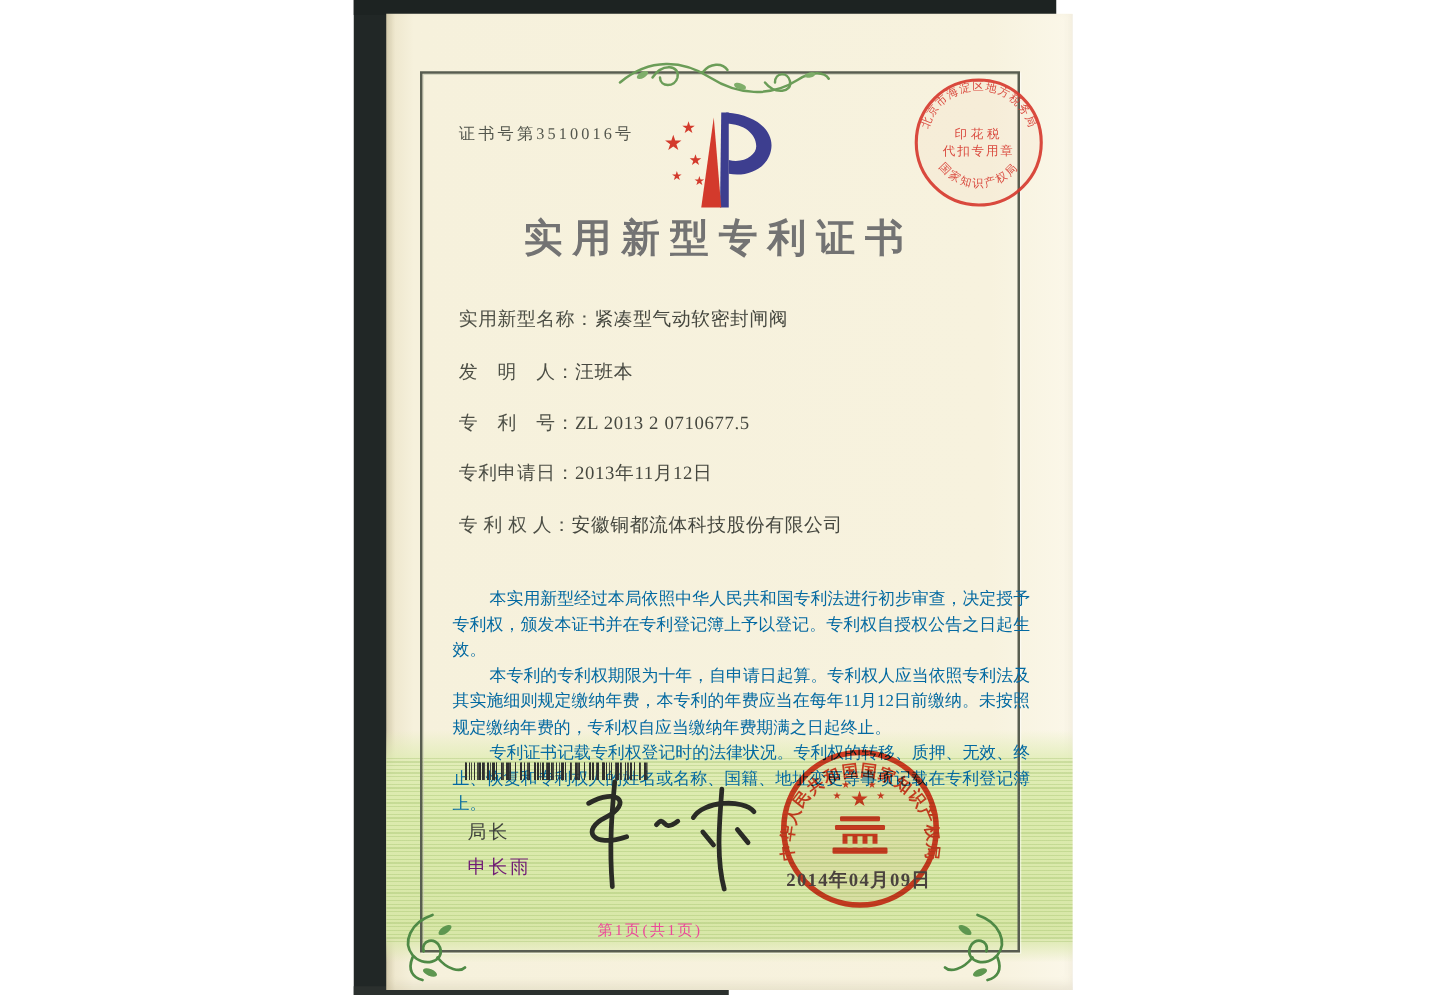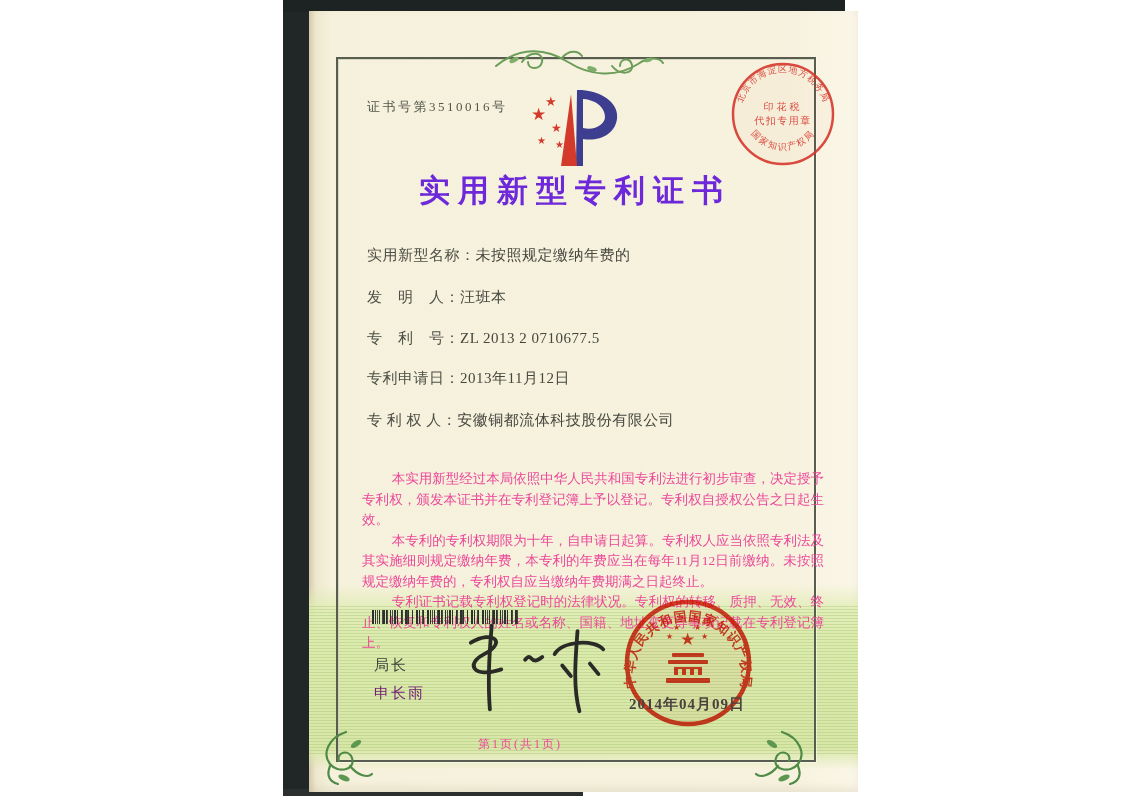--- a/index.html
+++ b/index.html
@@ -33,27 +33,27 @@
     border:2px solid #585d50;
     box-shadow:1px 1px 0 rgba(255,255,255,.55), inset 1px 1px 0 rgba(205,208,184,.8);
   }
   .cert-no{
     position:absolute;left:367px;top:98px;font-size:13px;color:#53564d;letter-spacing:2.5px;
   }
   .logo{position:absolute;left:525px;top:86px;width:100px;height:84px;}
   .tax-stamp{position:absolute;left:727px;top:58px;width:112px;height:112px;opacity:.9;}
   .title{
     position:absolute;left:340px;top:170px;width:470px;text-align:center;
-    font-size:31px;font-weight:bold;color:#6d28d9;letter-spacing:8px;
+    font-size:31px;font-weight:bold;color:#737373;letter-spacing:8px;
   }
   .field-row{position:absolute;left:367px;font-size:15px;color:#4d4f46;white-space:nowrap;letter-spacing:.5px;}
   .field-row .val{color:#45473f;}
   .paragraphs{
     position:absolute;left:362px;top:469px;width:462px;
-    font-size:13.5px;line-height:20.5px;color:#ec4899;text-align:justify;
+    font-size:13.5px;line-height:20.5px;color:#0369a1;text-align:justify;
   }
   .paragraphs p{margin:0;text-indent:2.2em;}
   .barcode{
     position:absolute;left:372px;top:610px;width:146px;height:14px;
     background:
       repeating-linear-gradient(90deg,#2f2f2f 0 2px,rgba(0,0,0,0) 2px 3px,#2f2f2f 3px 4px,rgba(0,0,0,0) 4px 7px,#2f2f2f 7px 8px,rgba(0,0,0,0) 8px 11px),
       repeating-linear-gradient(90deg,rgba(47,47,47,.85) 0 1px,rgba(0,0,0,0) 1px 5px);
   }
   .director-title{position:absolute;left:374px;top:656px;font-family:"Liberation Sans",sans-serif;font-size:15px;color:#3f423c;letter-spacing:2px;}
   .director-name{position:absolute;left:374px;top:684px;font-family:"Liberation Sans",sans-serif;font-size:15px;color:#701a75;letter-spacing:2px;}
@@ -150,21 +150,21 @@
     <text font-size="9" fill="#d6372c" letter-spacing="1.5">
       <textPath href="#taxArcBottom" xlink:href="#taxArcBottom" startOffset="50%" text-anchor="middle">国家知识产权局</textPath>
     </text>
     <text x="56" y="52" font-size="10" fill="#d6372c" letter-spacing="3" text-anchor="middle">印花税</text>
     <text x="56" y="66" font-size="10" fill="#d6372c" letter-spacing="1.5" text-anchor="middle">代扣专用章</text>
   </svg>
 
   <div class="title">实用新型专利证书</div>
 
   <div class="field-row" style="top:246px">
-    <span class="lbl">实用新型名称：</span><span class="val">未按照规定缴纳年费的</span>
+    <span class="lbl">实用新型名称：</span><span class="val">紧凑型气动软密封闸阀</span>
   </div>
   <div class="field-row" style="top:288px">
     <span class="lbl">发　明　人：</span><span class="val">汪班本</span>
   </div>
   <div class="field-row" style="top:329px">
     <span class="lbl">专　利　号：</span><span class="val">ZL 2013 2 0710677.5</span>
   </div>
   <div class="field-row" style="top:369px">
     <span class="lbl">专利申请日：</span><span class="val">2013年11月12日</span>
   </div>

